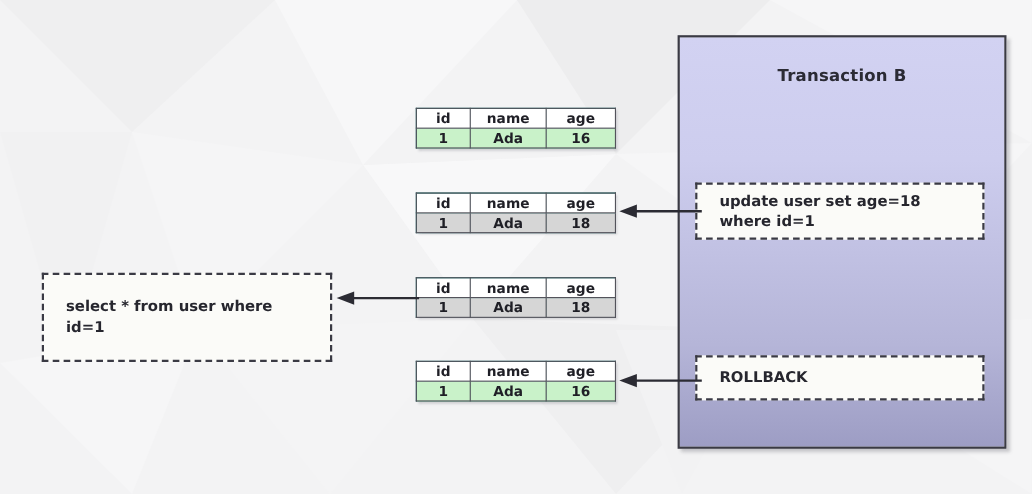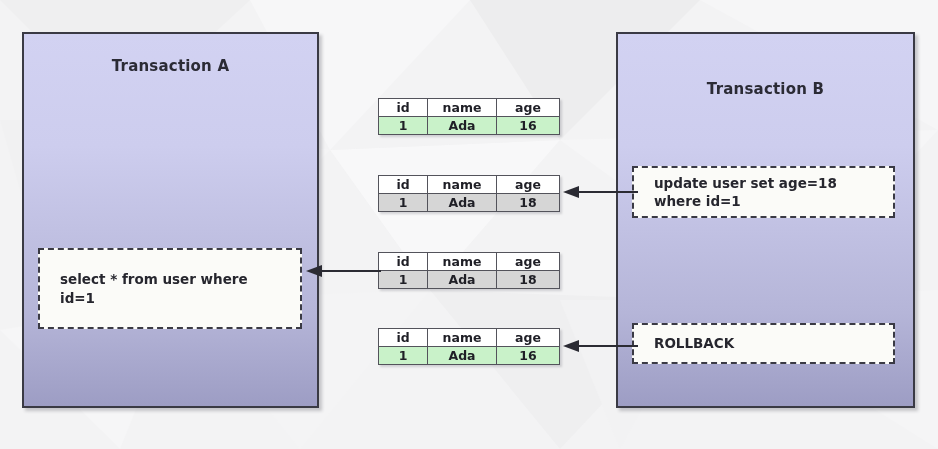--- a/index.html
+++ b/index.html
@@ -43,21 +43,21 @@
     right: 0;
     text-align: center;
     font-size: 15px;
     font-weight: bold;
     color: #2b2b35;
     letter-spacing: 0.2px;
   }
   #panel-a { left: 22px;  top: 32px; width: 297px; height: 376px; }
   #panel-b { left: 616px; top: 32px; width: 299px; height: 376px; }
   #panel-a .txn-title { top: 23px; }
-  #panel-b .txn-title { top: 46px; }
+  #panel-b .txn-title { top: 26px; }
 
   
   .stmt-box {
     position: absolute;
     box-sizing: border-box;
     background: #fbfbf8;
     border: 2px dashed #3a3a44;
     display: flex;
     align-items: center;
     padding: 4px 20px;
@@ -133,23 +133,20 @@
     <polygon points="560,140 938,130 780,300" fill="#f6f6f7"></polygon>
     <polygon points="0,120 120,120 60,330" fill="#f1f1f2"></polygon>
     <polygon points="180,300 430,290 300,449" fill="#f4f4f5"></polygon>
     <polygon points="430,290 700,300 560,449" fill="#efeff0"></polygon>
     <polygon points="700,300 938,290 938,449" fill="#f5f5f6"></polygon>
     <polygon points="0,330 180,300 120,449" fill="#f6f6f7"></polygon>
     <polygon points="330,150 430,290 560,140" fill="#f8f8f9"></polygon>
     <polygon points="560,300 700,300 620,449" fill="#f2f2f3"></polygon>
   </svg>
 
-  <div id="panel-a" class="txn-panel">
-    <div class="txn-title">Transaction A</div>
-  </div>
 
   <div id="panel-b" class="txn-panel">
     <div class="txn-title">Transaction B</div>
   </div>
 
   <div id="stmt-select" class="stmt-box">
     <span class="stmt-text">select * from user where id=1</span>
   </div>
 
   <div id="stmt-update" class="stmt-box">

